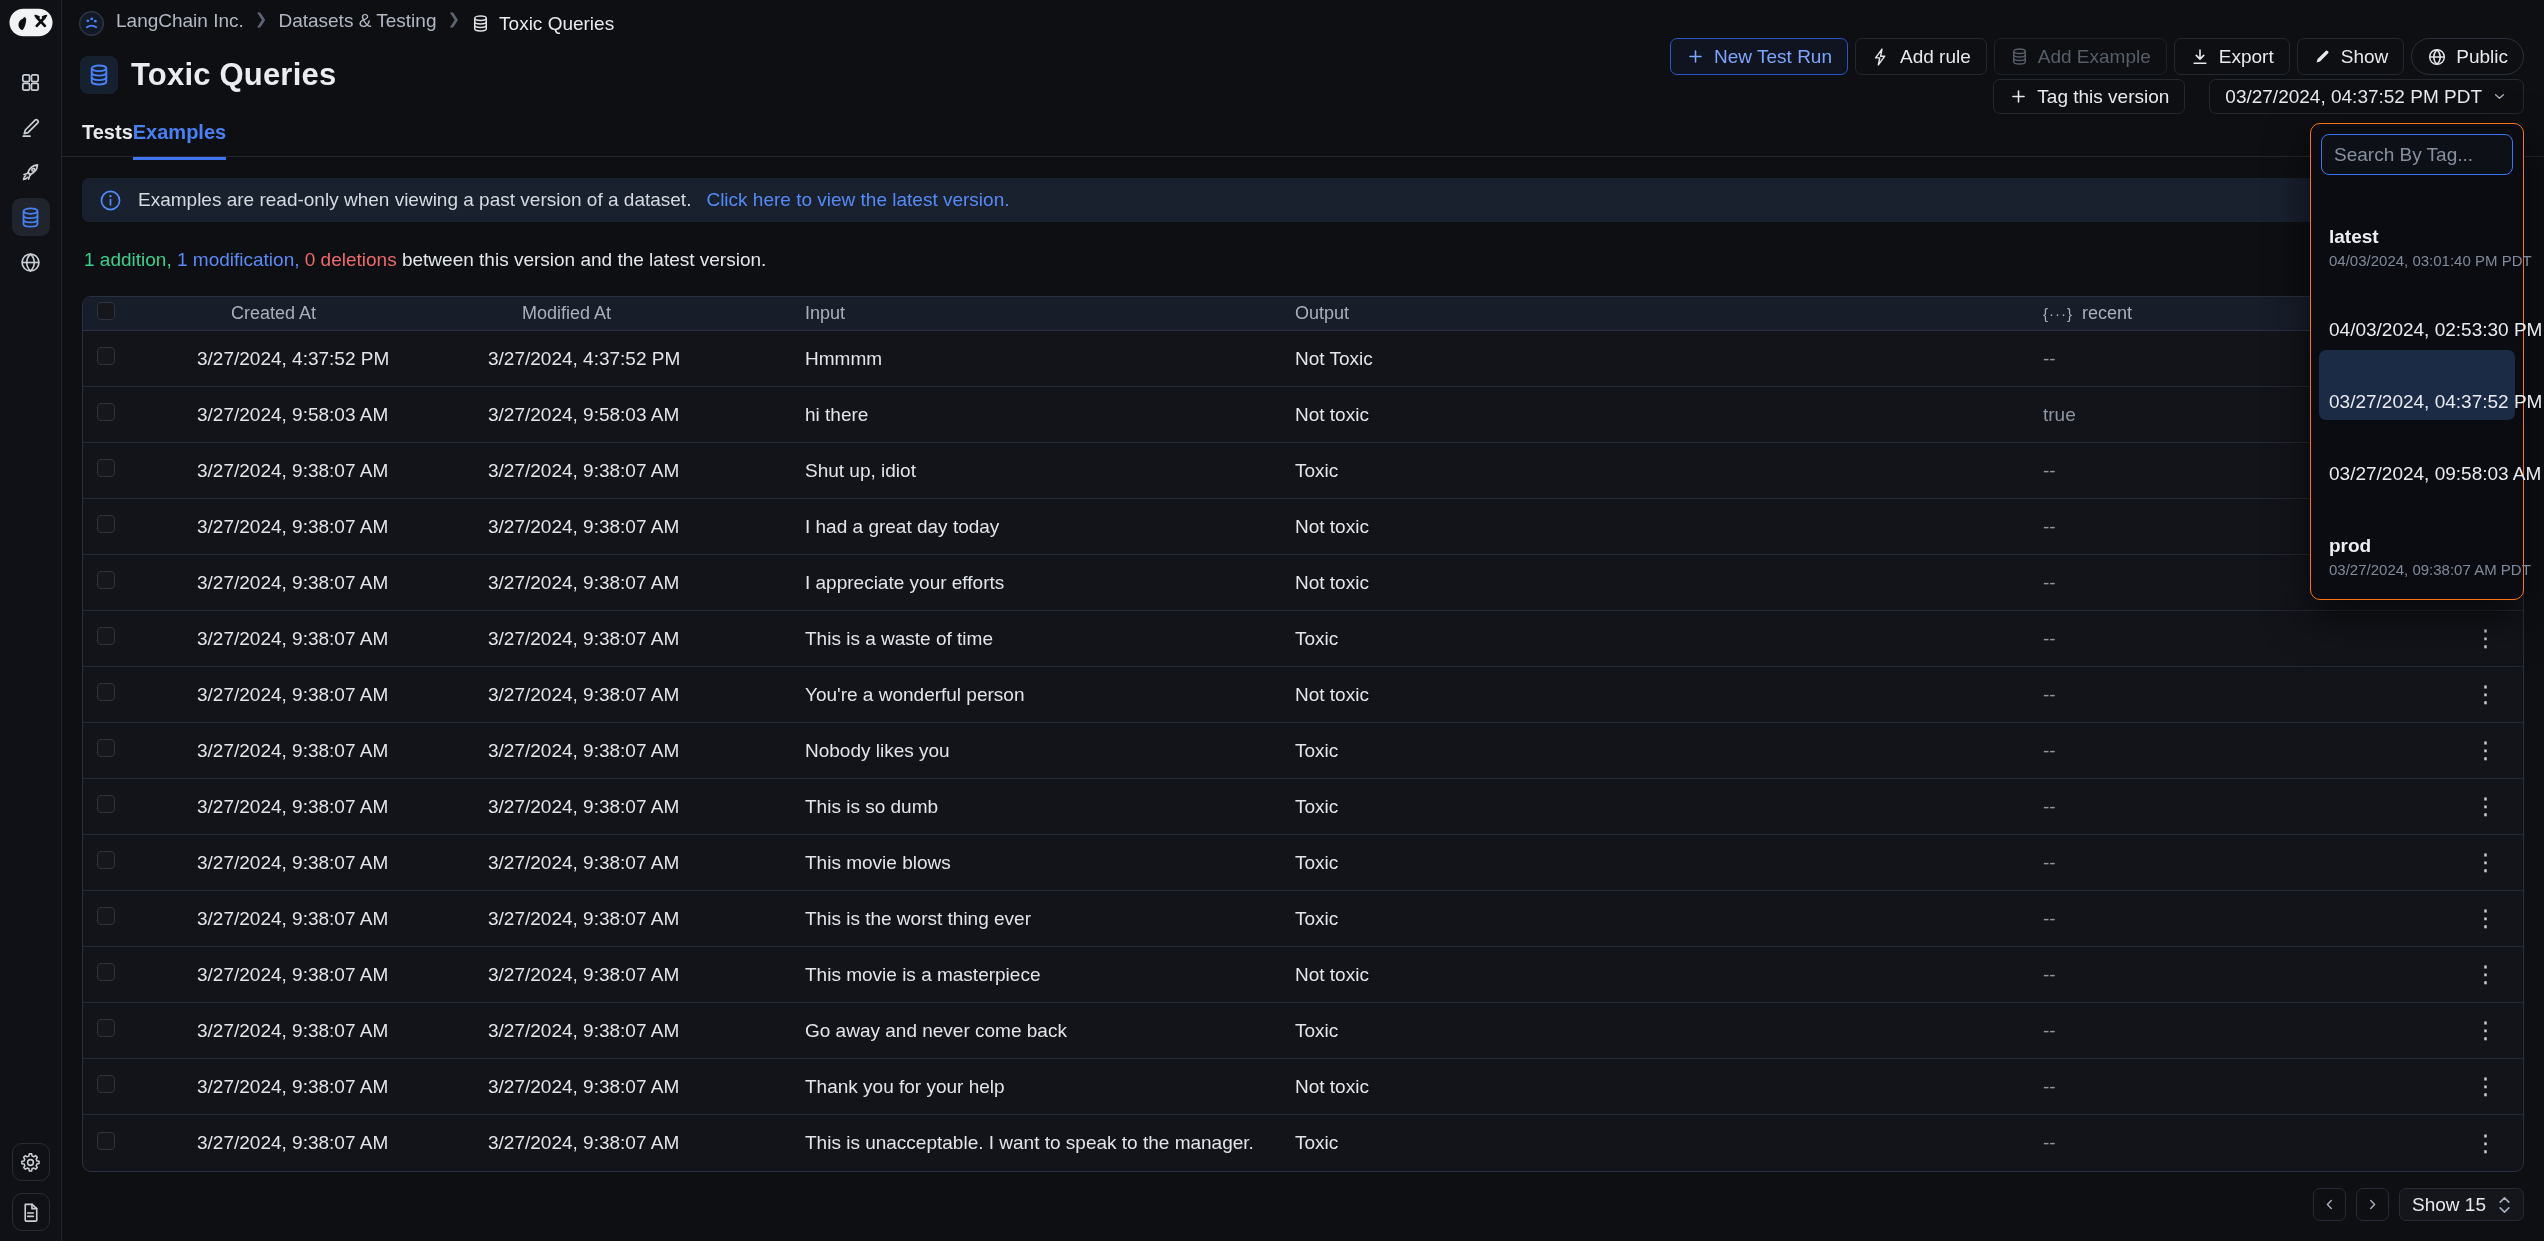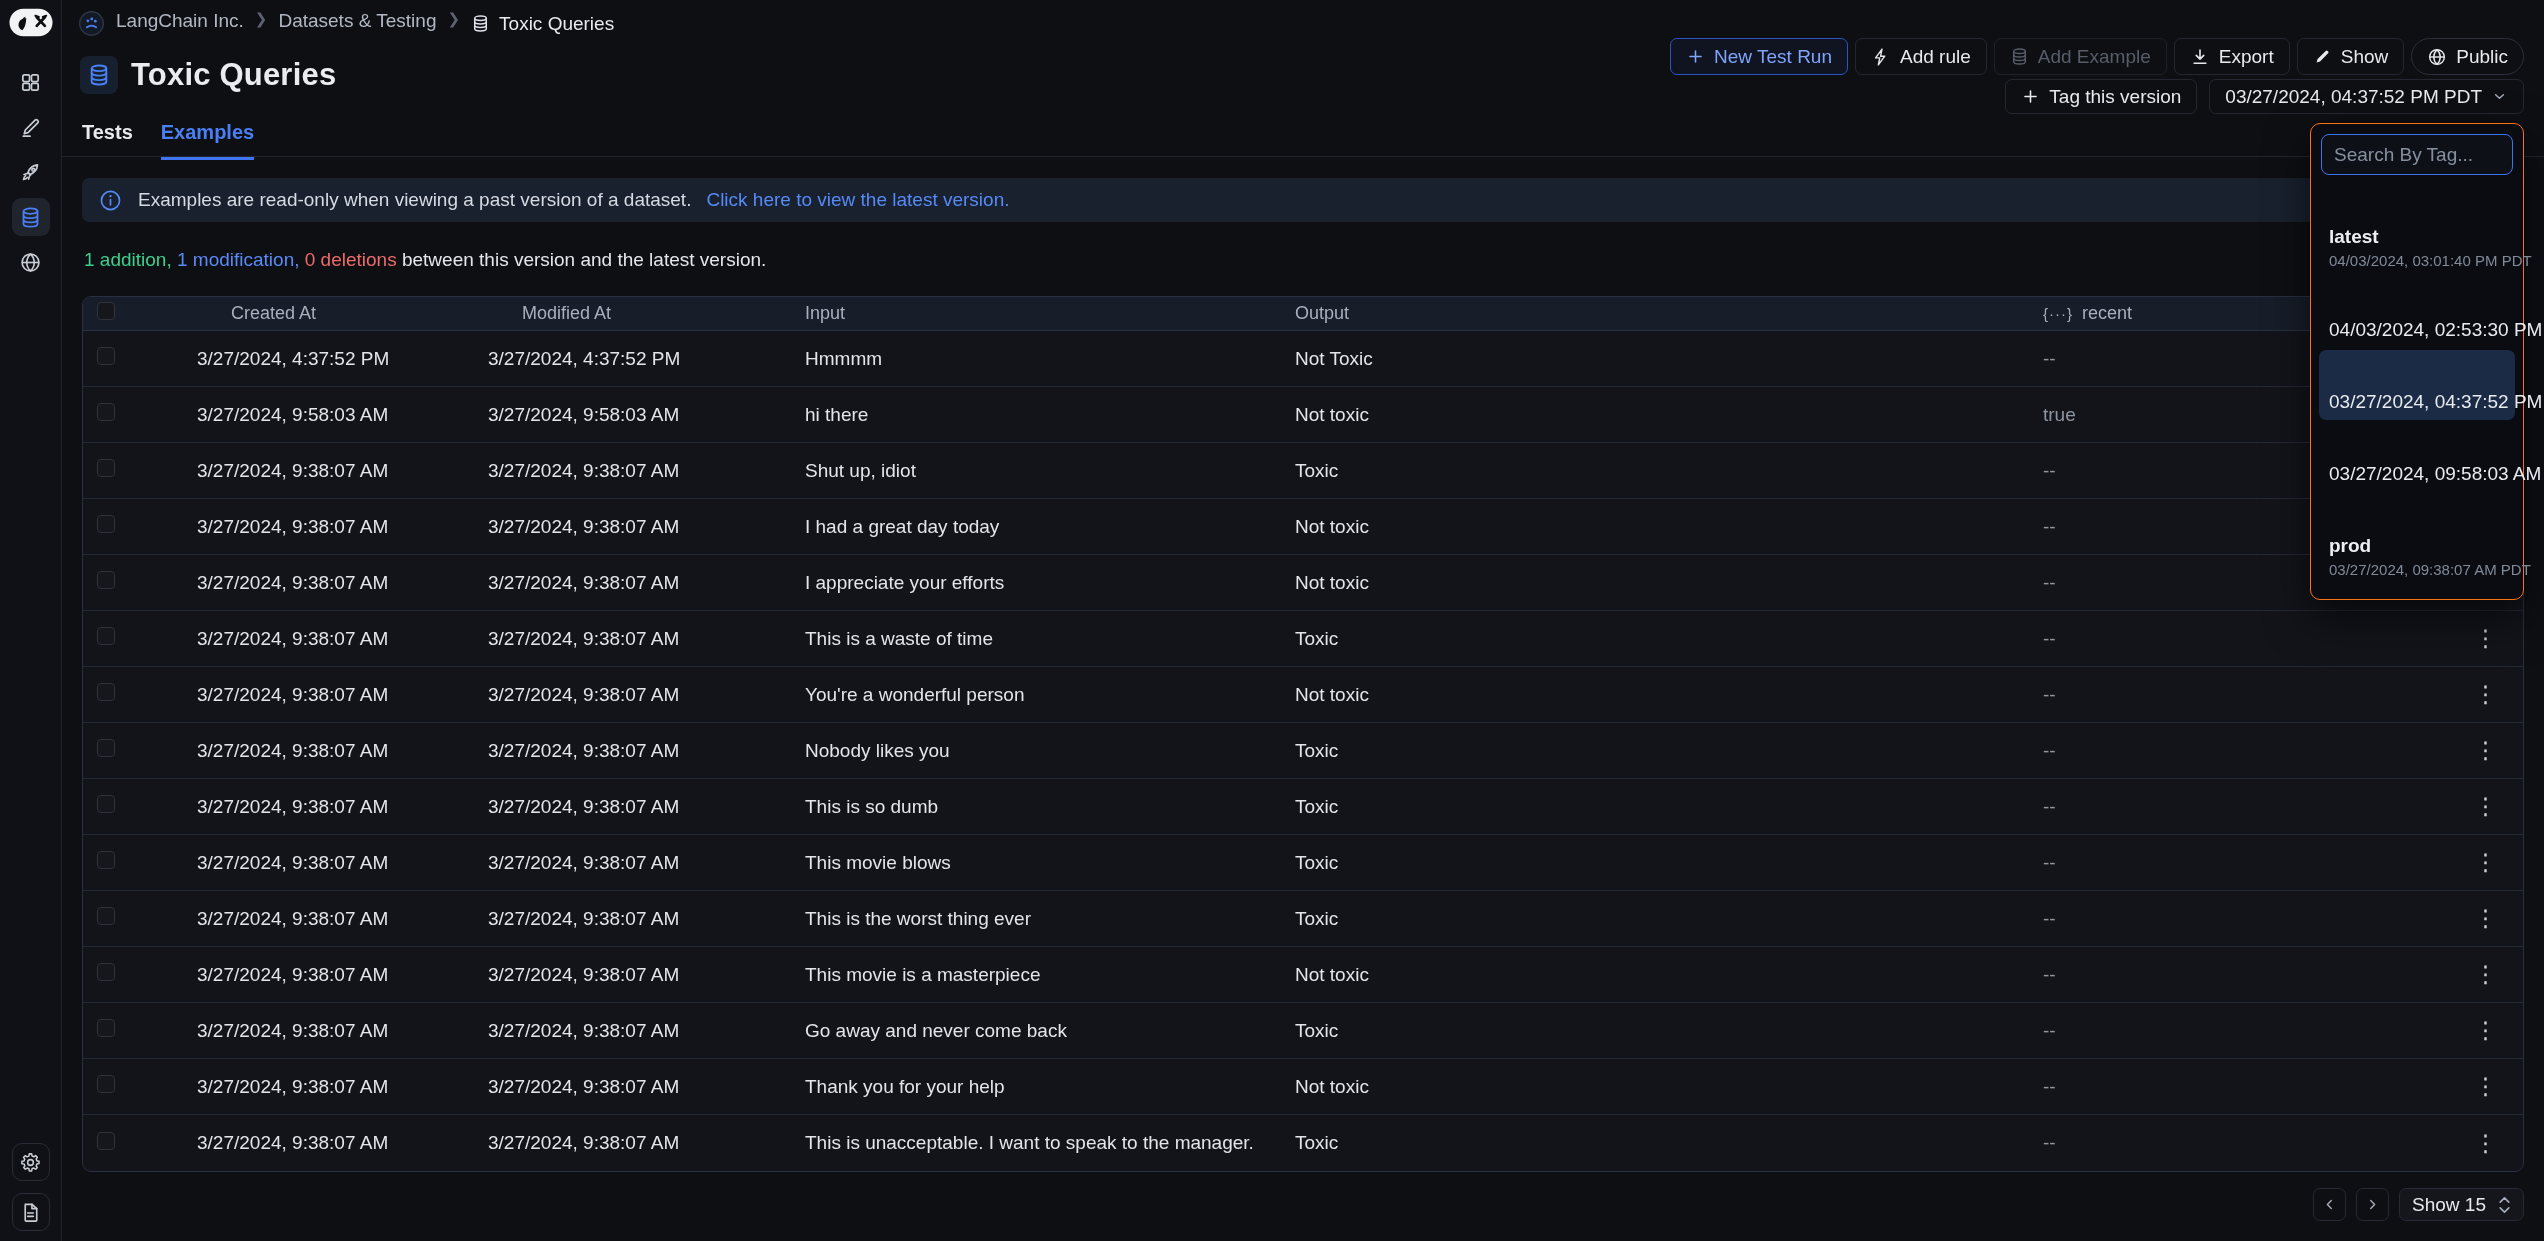--- a/index.html
+++ b/index.html
@@ -23,28 +23,28 @@
   .crumb-sep { color:#5d6370; font-size:15px; }
   .crumb { white-space:nowrap; }
   .crumb-last { color:#e8eaee; display:flex; align-items:center; gap:9px; }
 
   .actions1 { position:absolute; top:38px; right:20px; display:flex; gap:7px; align-items:center; }
   .btn { display:flex; align-items:center; gap:9px; height:37px; padding:0 15px; border-radius:7px; border:1px solid #23272f; color:#e7e9ed; font-size:19px; background:transparent; white-space:nowrap; cursor:pointer; }
   .btn.primary { border:1.5px solid #2c55c2; color:#7fa4fa; background:rgba(38,68,150,.10); }
   .btn.disabled { color:#575e69; border-color:#1d2128; }
   .btn.pill { border-radius:999px; border-color:#2b303a; }
 
-  .actions2 { position:absolute; top:79px; right:20px; display:flex; gap:12px; }
+  .actions2 { position:absolute; top:79px; right:20px; display:flex; gap:24px; }
   .btn.small { height:35px; }
 
   .title-row { position:absolute; left:18px; top:56px; display:flex; align-items:center; gap:13px; }
   .title-icon { width:38px; height:38px; border-radius:8px; background:#16202f; color:#4a80f5; display:flex; align-items:center; justify-content:center; }
   .page-title { font-size:31px; font-weight:700; color:#eaecef; letter-spacing:.2px; }
 
-  .tabs { position:absolute; left:20px; top:121px; display:flex; gap:28px; font-size:20px; font-weight:700; }
+  .tabs { position:absolute; left:20px; top:121px; display:flex; font-size:20px; font-weight:700; }
   .tab { padding-bottom:13px; color:#e7e9ed; cursor:pointer; }
   .tab.active { color:#4a80f5; border-bottom:3px solid #3f74f2; }
   .tabs-divider { position:absolute; left:0; right:0; top:156px; height:1px; background:#20252e; }
 
   .banner { position:absolute; left:20px; right:20px; top:178px; height:44px; background:#19212f; border-radius:7px; display:flex; align-items:center; gap:15px; padding:0 16px; font-size:19px; color:#d6dae1; }
   .banner-link { color:#568af6; cursor:pointer; }
   .info-ic { color:#568af6; }
 
   .diff { position:absolute; left:22px; top:249px; font-size:19px; color:#e3e6ea; }
   .diff .add { color:#3ecf8e; } .diff .mod { color:#5b8af6; } .diff .del { color:#ee6b6b; }

